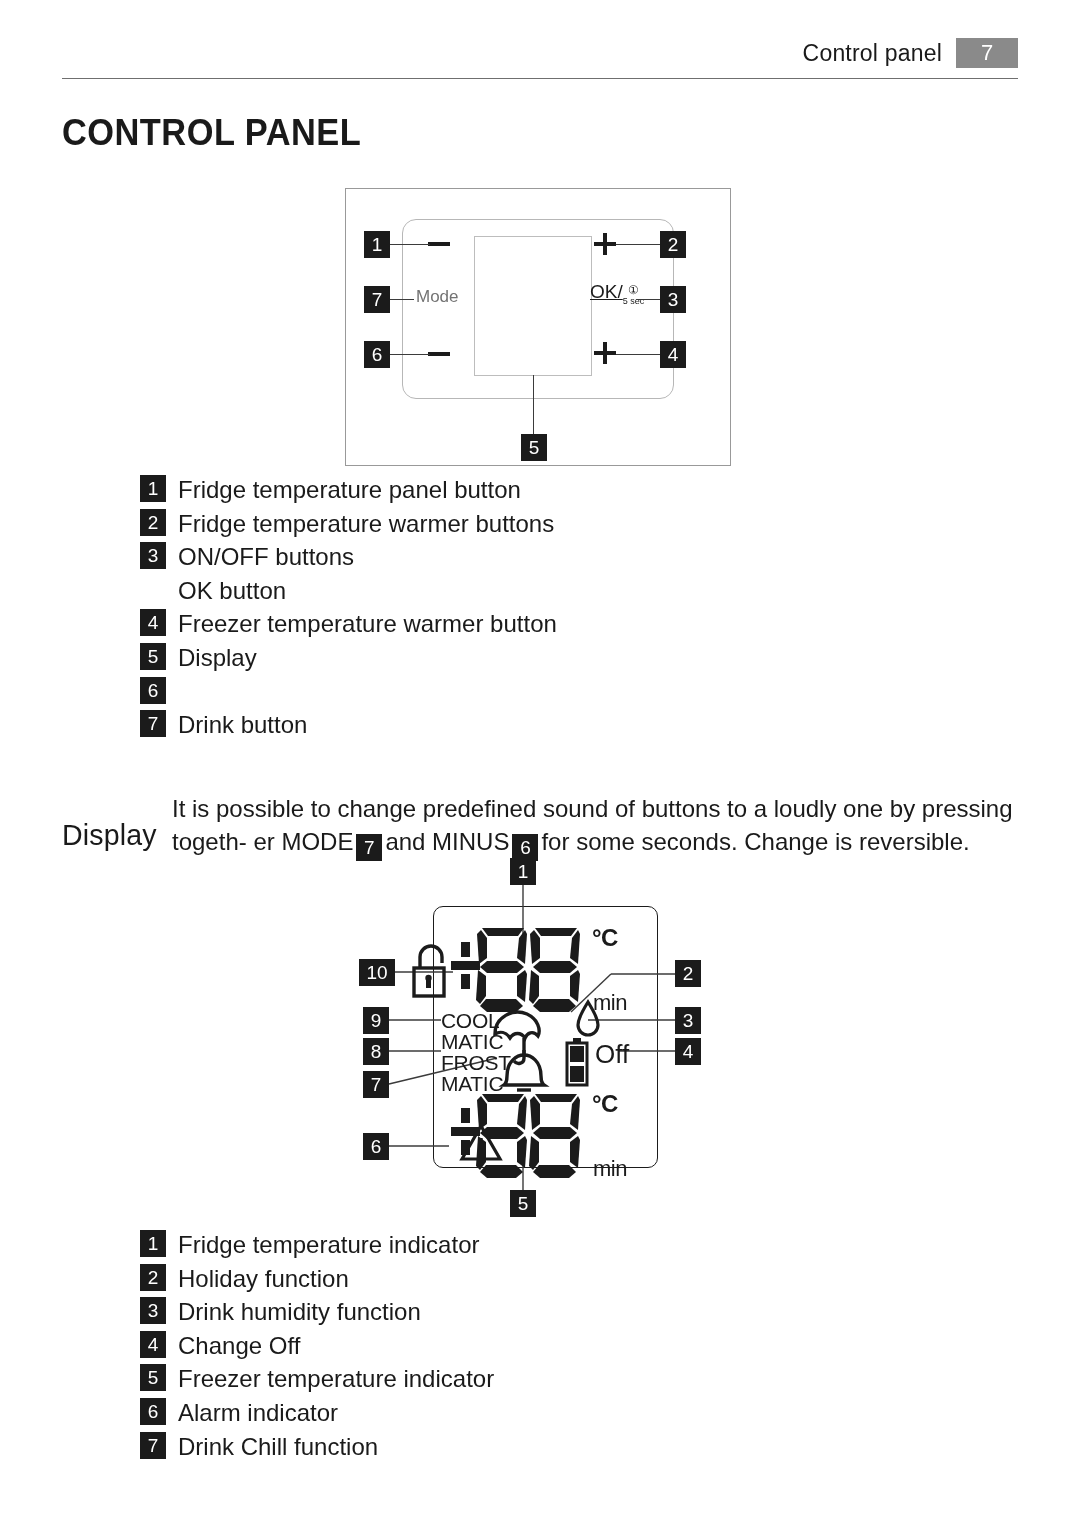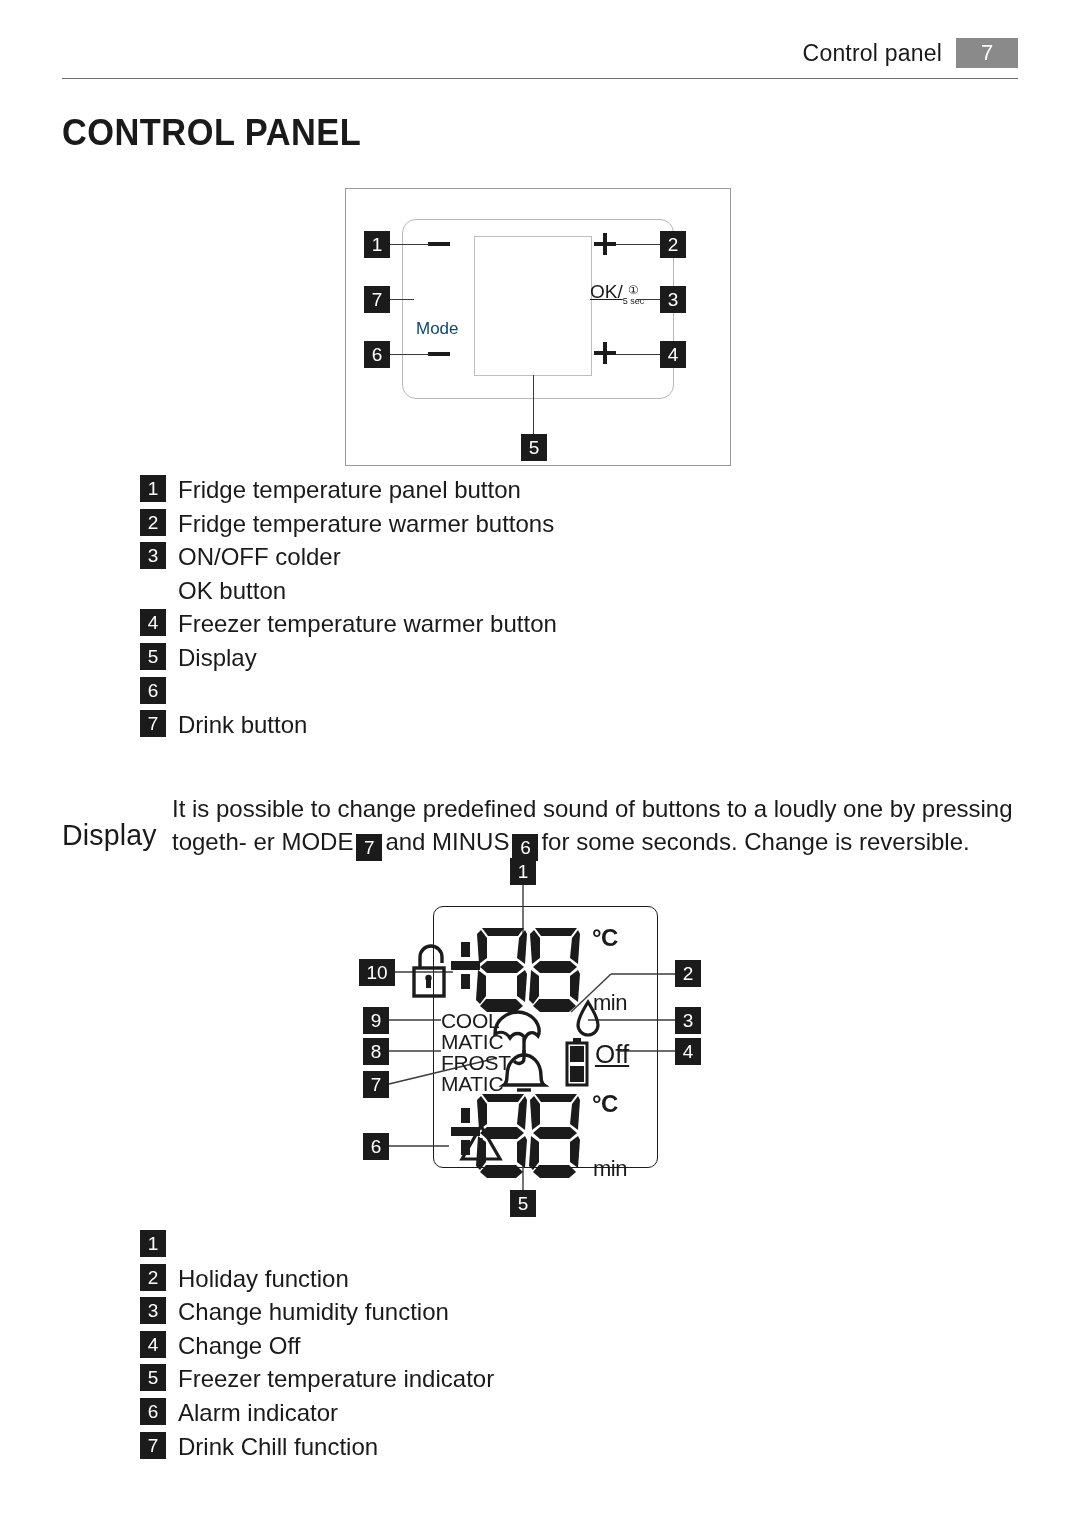--- a/index.html
+++ b/index.html
@@ -144,22 +144,21 @@
     content: "";
     position: absolute;
     background: #1b1b1b;
   }
   .glyph-plus::before { left: 0; top: 9px; width: 22px; height: 4px; }
   .glyph-plus::after { left: 9px; top: 0; width: 4px; height: 22px; }
 
   .mode-label {
     position: absolute;
     font-size: 17px;
-    color: #0c4a6e;
-    margin-top: 32px;
+    color: #737373;
   }
   .ok-label {
     position: absolute;
     font-size: 19px;
     color: #1b1b1b;
     line-height: 1;
   }
   .ok-label .ok-den {
     display: inline-block;
     vertical-align: -6px;
@@ -240,21 +239,20 @@
     position: absolute;
     font-size: 21px;
     line-height: 22px;
     color: #1b1b1b;
     letter-spacing: -0.3px;
   }
   .offtext {
     position: absolute;
     font-size: 26px;
     color: #1b1b1b;
-    text-decoration: underline;
   }
 </style>
 </head>
 <body>
 
 <div class="header">
   <div class="header-inner">
     <span class="header-title">Control panel</span>
     <span class="header-pagebox">7</span>
   </div>
@@ -301,21 +299,21 @@
     <div class="list-row">
       <div class="badge-slot">
         <span class="badge">2</span>
       </div>
       <div class="txt">Fridge temperature warmer buttons</div>
     </div>
     <div class="list-row">
       <div class="badge-slot">
         <span class="badge">3</span>
       </div>
-      <div class="txt">ON/OFF colder</div>
+      <div class="txt">ON/OFF buttons</div>
     </div>
     <div class="list-row">
       <div class="badge-slot"></div>
       <div class="txt">OK button</div>
     </div>
     <div class="list-row">
       <div class="badge-slot">
         <span class="badge">4</span>
       </div>
       <div class="txt">Freezer temperature warmer button</div>
@@ -467,32 +465,33 @@
   <div class="badge" style="position:absolute; left:18px; top:176px;">8</div>
   <div class="badge" style="position:absolute; left:18px; top:145px;">9</div>
   <div class="badge wide" style="position:absolute; left:14px; top:97px;">10</div>
 </div>
 
 <div class="list" id="legend2" style="top:1230px;">
     <div class="list-row">
       <div class="badge-slot">
         <span class="badge">1</span>
       </div>
+      <div class="txt">Fridge temperature indicator</div>
     </div>
     <div class="list-row">
       <div class="badge-slot">
         <span class="badge">2</span>
       </div>
       <div class="txt">Holiday function</div>
     </div>
     <div class="list-row">
       <div class="badge-slot">
         <span class="badge">3</span>
       </div>
-      <div class="txt">Change humidity function</div>
+      <div class="txt">Drink humidity function</div>
     </div>
     <div class="list-row">
       <div class="badge-slot">
         <span class="badge">4</span>
       </div>
       <div class="txt">Change Off</div>
     </div>
     <div class="list-row">
       <div class="badge-slot">
         <span class="badge">5</span>

